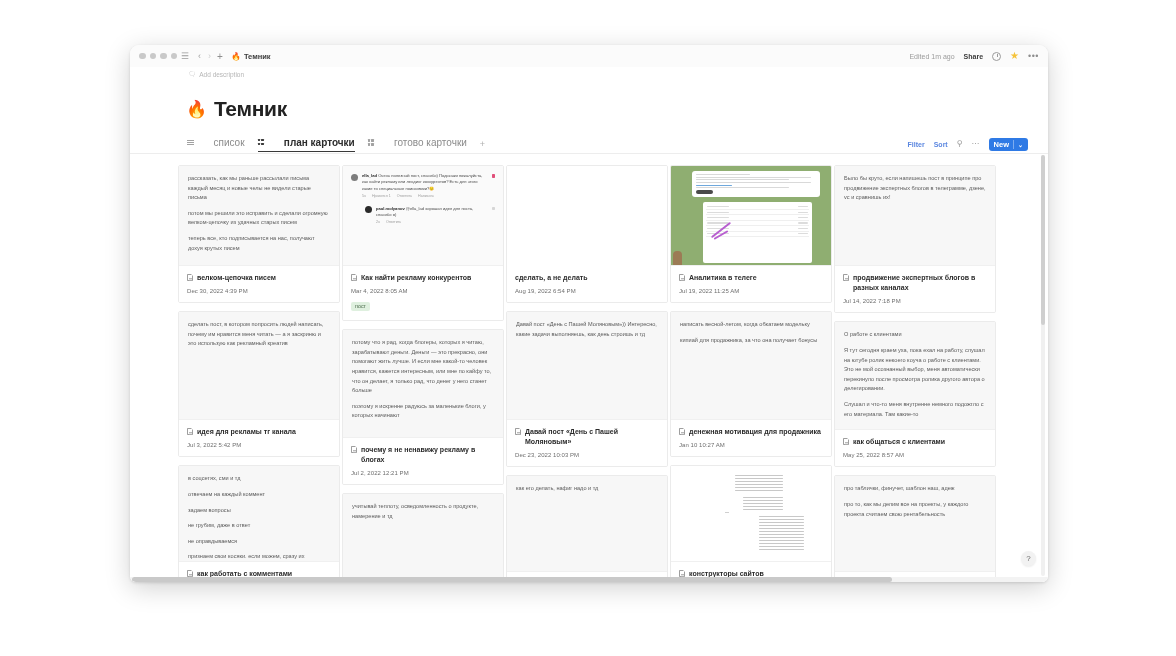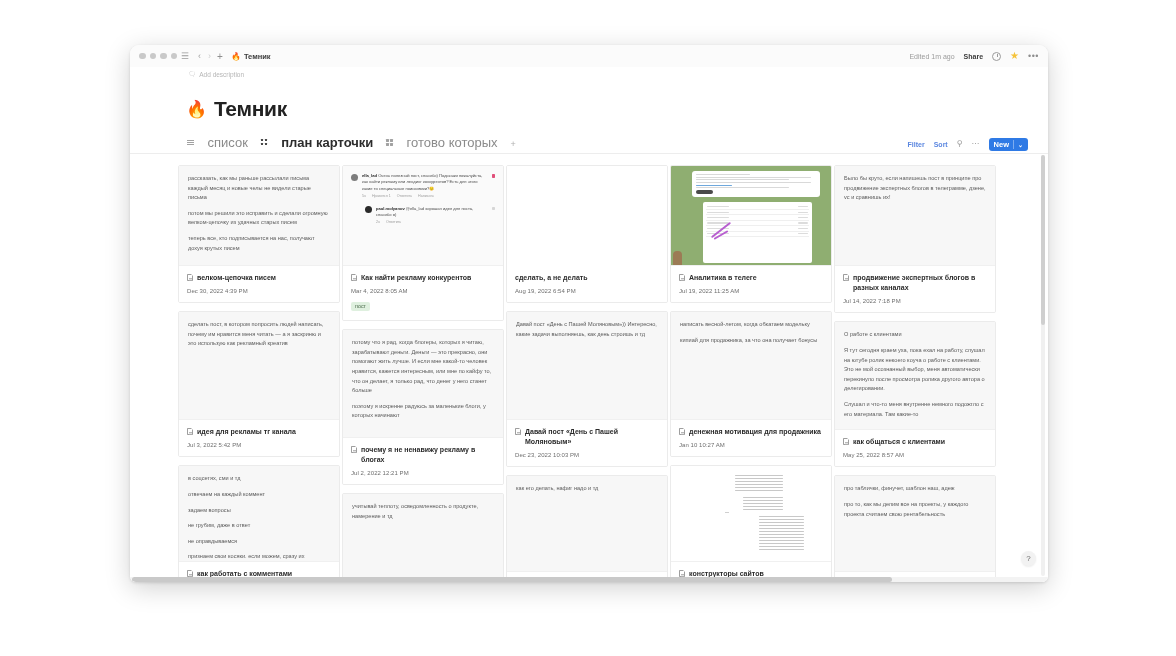--- a/index.html
+++ b/index.html
@@ -67,22 +67,22 @@
   }
   .doc-title .emoji { font-size: 17px; }
 
   
   .viewbar {
     position: absolute; left: 57px; top: 68px; right: 20px;
     height: 18px;
     display: flex; align-items: center; gap: 13px;
   }
   .vtab {
-    display: flex; align-items: center; gap: 14px;
-    font-size: 13px; color: #8b8b8b; white-space: nowrap;
+    display: flex; align-items: center; gap: 20px;
+    font-size: 10px; color: #8b8b8b; white-space: nowrap;
     padding-bottom: 3px;
     cursor: pointer;
   }
   .vtab.active { color: #2c2c2c; font-weight: 700; border-bottom: 1.5px solid #3a3a3a; text-align: center; }
   .vicon { display: inline-block; font-size: 7px; color: #a0a0a0; line-height: 1; }
   .grid-ico {
     display: inline-grid; grid-template-columns: 2.6px 2.6px; grid-template-rows: 2.6px 2.6px;
     gap: 1.1px;
   }
   .grid-ico i { background: #a2a2a2; display: block; border-radius: 0.4px; }
@@ -320,21 +320,21 @@
             </span>
           <span>план карточки</span>
         </div>
         <div class="vtab">
           <span class="vicon grid-ico">
               <i></i>
               <i></i>
               <i></i>
               <i></i>
             </span>
-          <span>готово которых</span>
+          <span>готово карточки</span>
         </div>
         <span class="vplus">+</span>
 
         <div class="viewbar-right">
           <span class="vb-link">Filter</span>
           <span class="vb-link">Sort</span>
           <span class="vb-ico">⚲</span>
           <span class="vb-ico">⋯</span>
           <div class="new-btn">
             <span>New</span>

